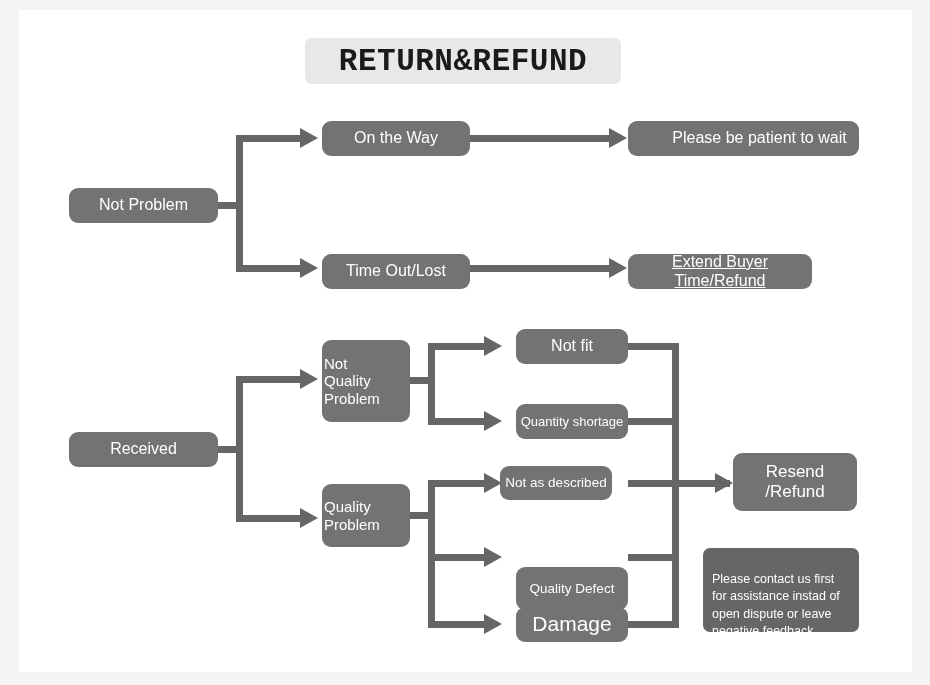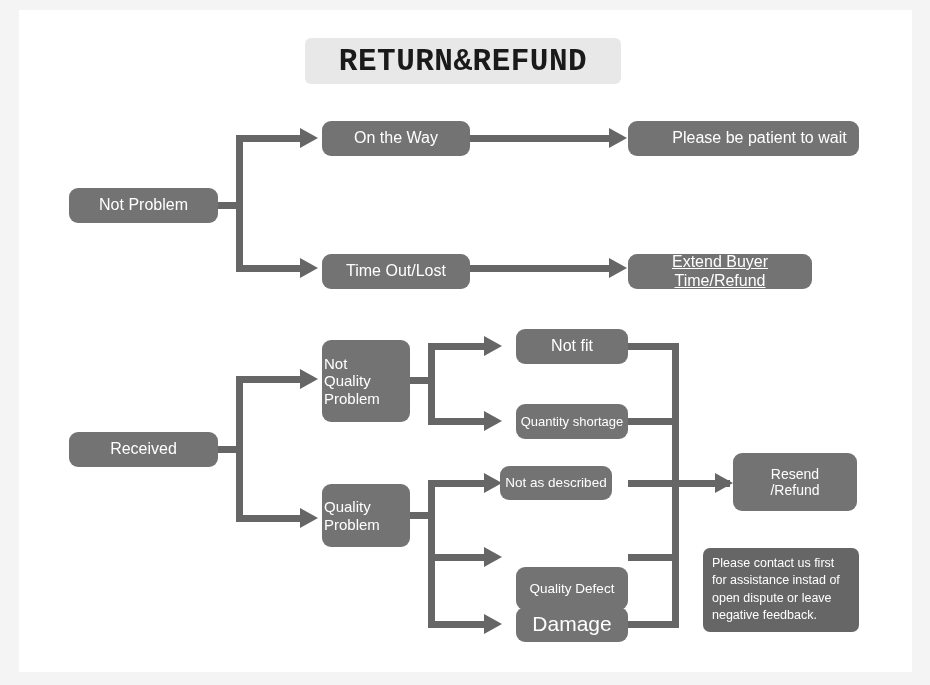--- a/index.html
+++ b/index.html
@@ -72,21 +72,21 @@
     border-bottom: 10px solid transparent;
     border-left: 18px solid #666666;
   }
   
   .callout {
     position: absolute;
     background: #666666;
     color: #ffffff;
     border-radius: 7px;
     box-sizing: border-box;
-    padding: 7px 9px 6px 9px;
+    padding: 23px 9px 6px 9px;
     font-size: 12.5px;
     line-height: 1.38;
   }
   .callout-tail {
     position: absolute;
     width: 0;
     height: 0;
   }
 </style>
 </head>
@@ -175,21 +175,21 @@
   <div class="hline" style="left:609px; top:408px; width:51px; height:7px;"></div>
   <div class="hline" style="left:609px; top:470px; width:51px; height:7px;"></div>
   <div class="hline" style="left:609px; top:544px; width:51px; height:7px;"></div>
   <div class="hline" style="left:609px; top:611px; width:51px; height:7px;"></div>
 
   <div class="vline" style="left:653px; top:333px; width:7px; height:285px;"></div>
 
   <div class="hline" style="left:653px; top:470px; width:58px; height:7px;"></div>
   <div class="arrow-head" style="left:696px; top:463px;"></div>
 
-  <div class="node" style="left:714px; top:443px; width:124px; height:58px; font-size:14px;">Resend
+  <div class="node" style="left:714px; top:443px; width:124px; height:58px; font-size:17px;">Resend
 /Refund</div>
 
   <svg class="callout-tail" width="70" height="60" style="left:686px; top:495px;">
     <polygon points="9,4 56,58 14,58" fill="#666666"></polygon>
   </svg>
 
   <div class="callout" style="left:684px; top:538px; width:156px; height:84px;">Please contact us first for assistance instad of open dispute or leave negative feedback.</div>
 
 </div>
 

